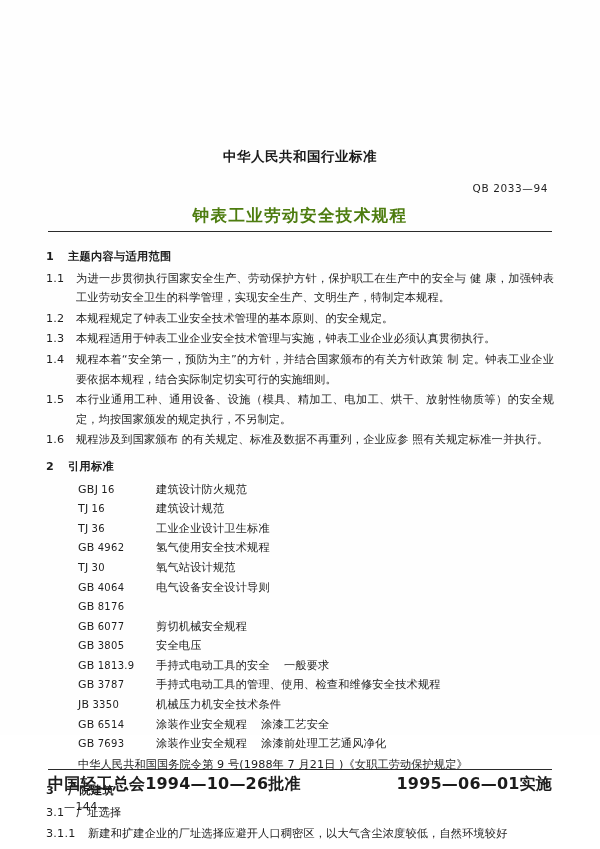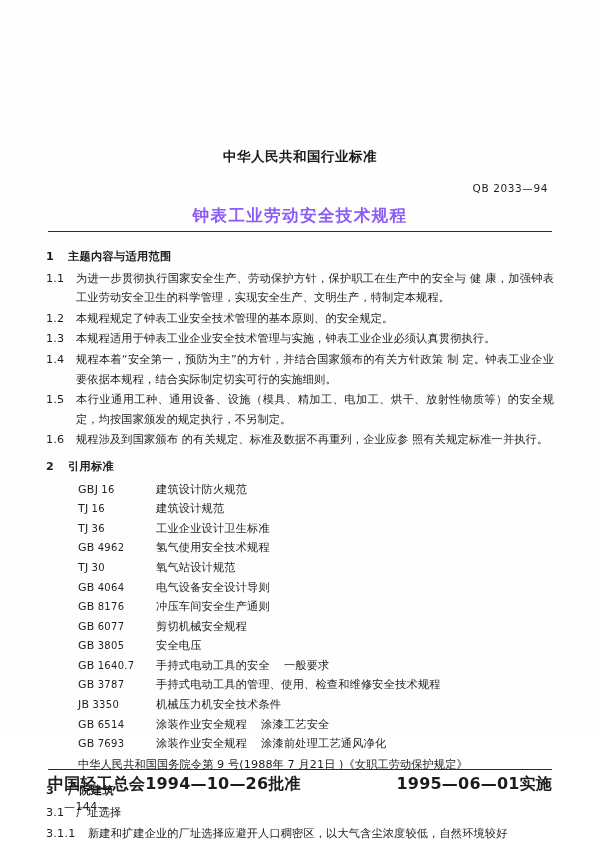--- a/index.html
+++ b/index.html
@@ -48,21 +48,21 @@
     font-size: 10.5px;
     letter-spacing: 0.6px;
     color: #1f1f1f;
   }
   .doc-title {
     margin-top: 9px;
     text-align: center;
     font-size: 16.5px;
     font-weight: bold;
     letter-spacing: 1.4px;
-    color: #8b5cf6;
+    color: #4d7c0f;
   }
 
   .rule {
     position: absolute;
     left: 48px;
     width: 504px;
     height: 1px;
     background: #2b2b2b;
   }
   .rule-top { top: 231px; }
@@ -246,35 +246,34 @@
         <span class="name"><span>氧气站设计规范</span></span>
       </div>
 
       <div class="ref-item">
         <span class="code"><span class="pfx">GB</span><span class="no">4064</span></span>
         <span class="name"><span>电气设备安全设计导则</span></span>
       </div>
 
       <div class="ref-item">
         <span class="code"><span class="pfx">GB</span><span class="no">8176</span></span>
-        <span class="name"><span>冲压车间安全生产通则</span></span>
       </div>
 
       <div class="ref-item">
         <span class="code"><span class="pfx">GB</span><span class="no">6077</span></span>
         <span class="name"><span>剪切机械安全规程</span></span>
       </div>
 
       <div class="ref-item">
         <span class="code"><span class="pfx">GB</span><span class="no">3805</span></span>
         <span class="name"><span>安全电压</span></span>
       </div>
 
       <div class="ref-item">
-        <span class="code"><span class="pfx">GB</span><span class="no">1640.7</span></span>
+        <span class="code"><span class="pfx">GB</span><span class="no">1813.9</span></span>
         <span class="name"><span>手持式电动工具的安全</span><span class="gap"></span><span>一般要求</span></span>
       </div>
 
       <div class="ref-item">
         <span class="code"><span class="pfx">GB</span><span class="no">3787</span></span>
         <span class="name"><span>手持式电动工具的管理、使用、检查和维修安全技术规程</span></span>
       </div>
 
       <div class="ref-item">
         <span class="code"><span class="pfx">JB</span><span class="no">3350</span></span>

